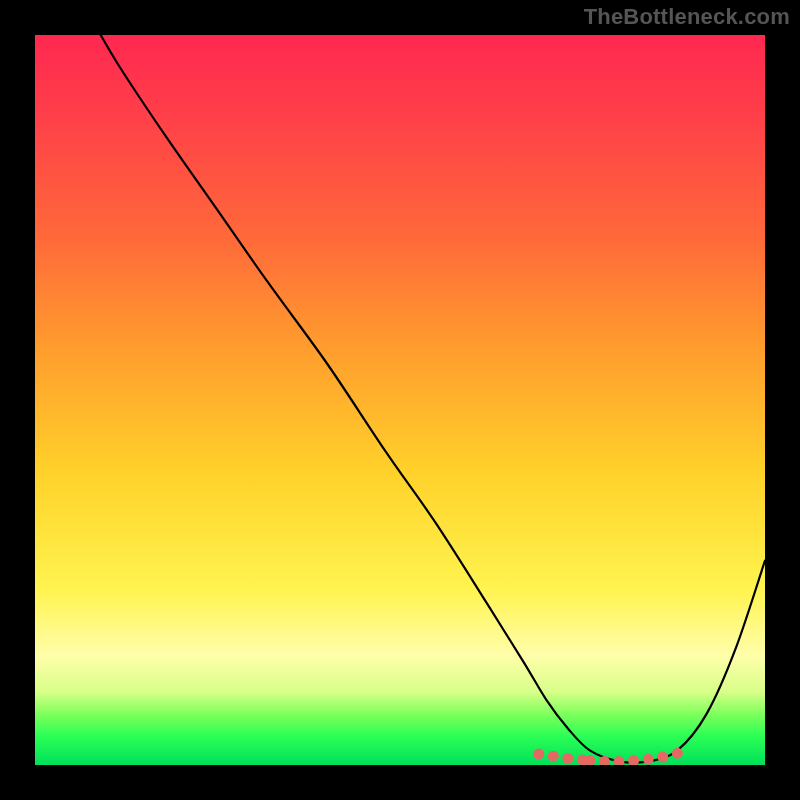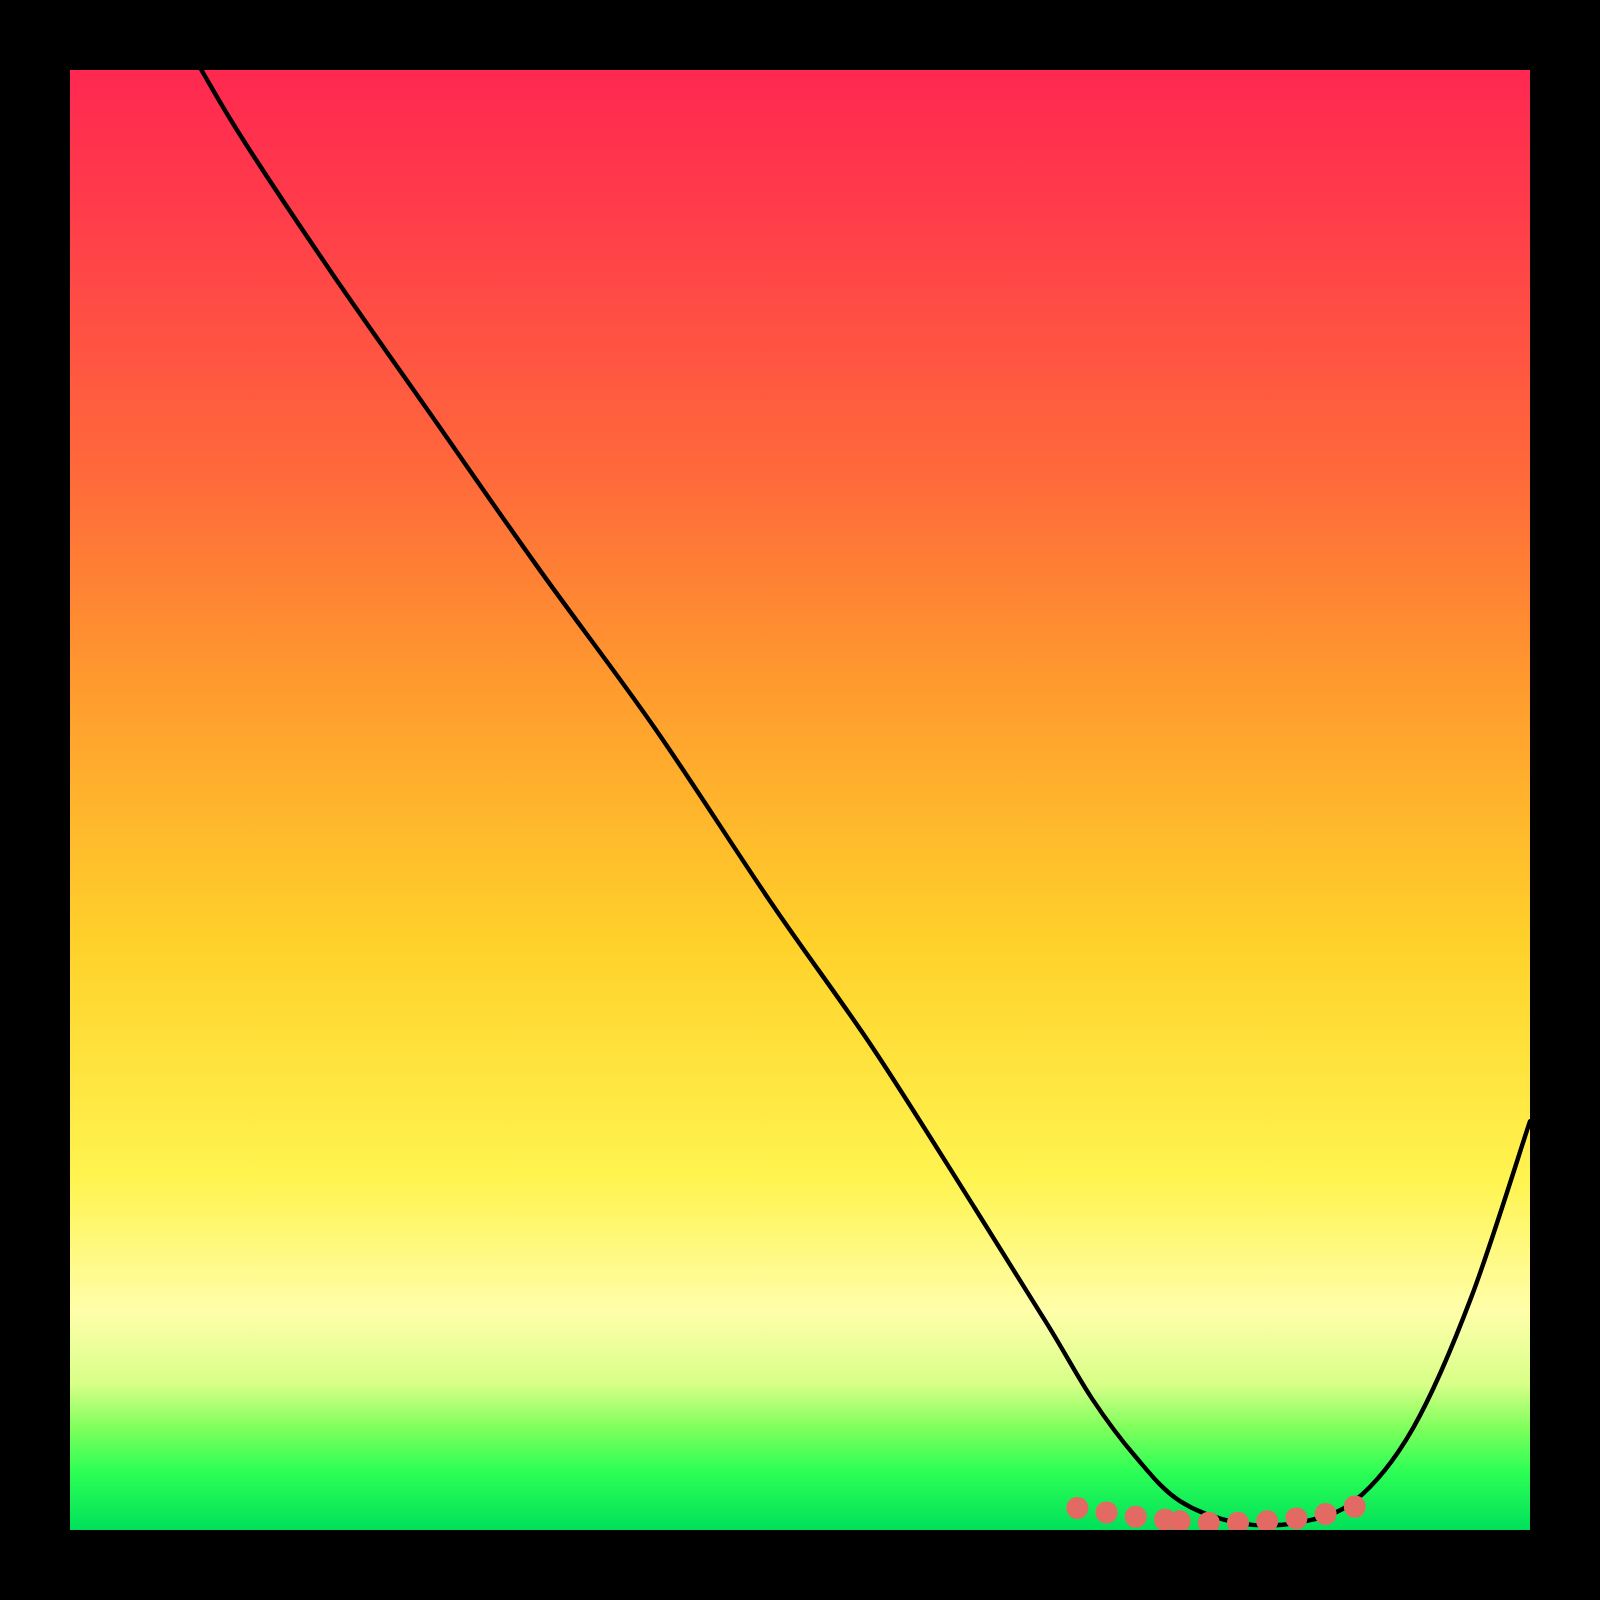--- a/index.html
+++ b/index.html
@@ -64,20 +64,21 @@
     stroke-linecap: round;
   }
   .scatter {
     fill: #e36a62;
   }
 </style>
 </head>
 <body>
 
 <div class="frame">
+  <div class="watermark">TheBottleneck.com</div>
 
   <div class="plot-area">
     <svg class="overlay" viewBox="0 0 730 730">
       <path id="curve-path" class="curve" d="M 65.7 0.0 C 69.3 6.1, 76.6 19.5, 87.6 36.5 C 98.5 53.5, 115.6 79.1, 131.4 102.2 C 147.2 125.3, 165.5 150.9, 182.5 175.2 C 199.5 199.5, 215.3 222.7, 233.6 248.2 C 251.8 273.8, 272.5 300.5, 292.0 328.5 C 311.5 356.5, 332.1 389.3, 350.4 416.1 C 368.6 442.9, 384.5 463.6, 401.5 489.1 C 418.5 514.6, 438.0 546.3, 452.6 569.4 C 467.2 592.5, 479.4 612.0, 489.1 627.8 C 498.8 643.6, 503.7 653.3, 511.0 664.3 C 518.3 675.3, 525.6 685.0, 532.9 693.5 C 540.2 702.0, 546.3 709.9, 554.8 715.4 C 563.3 720.9, 574.3 724.5, 584.0 726.4 C 593.7 728.2, 603.5 728.2, 613.2 726.4 C 622.9 724.5, 632.7 723.3, 642.4 715.4 C 652.1 707.5, 661.9 695.9, 671.6 678.9 C 681.3 661.9, 691.1 638.8, 700.8 613.2 C 710.5 587.7, 725.1 540.2, 730.0 525.6"></path>
       <g id="scatter-group">
           <circle cx="503.7" cy="719.0" r="5.5" class="scatter"></circle>
           <circle cx="518.3" cy="721.2" r="5.5" class="scatter"></circle>
           <circle cx="532.9" cy="723.4" r="5.5" class="scatter"></circle>
           <circle cx="547.5" cy="724.9" r="5.5" class="scatter"></circle>
           <circle cx="554.8" cy="725.6" r="5.5" class="scatter"></circle>

